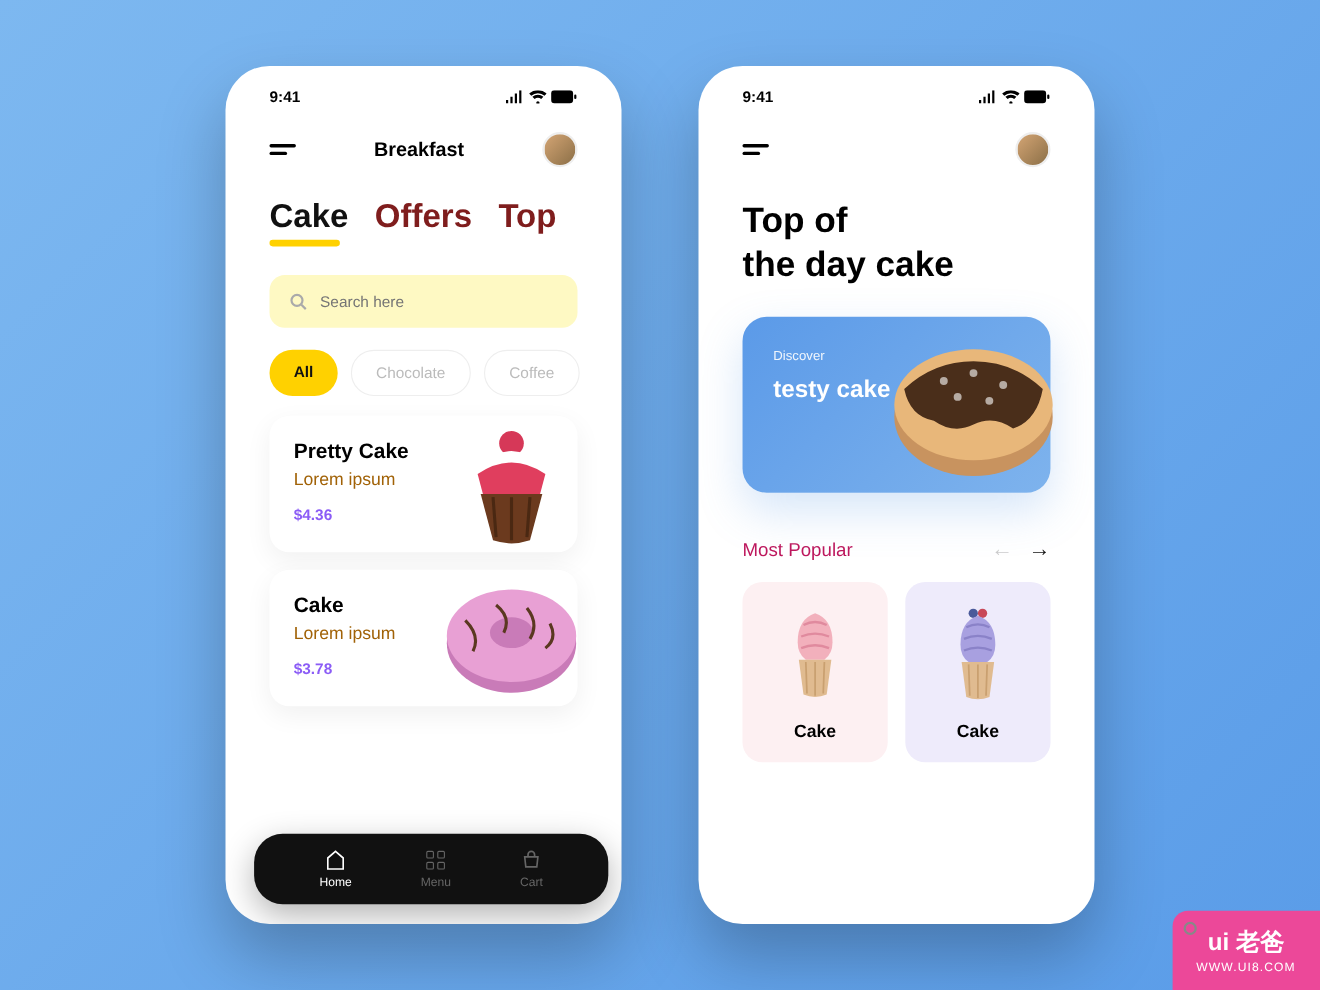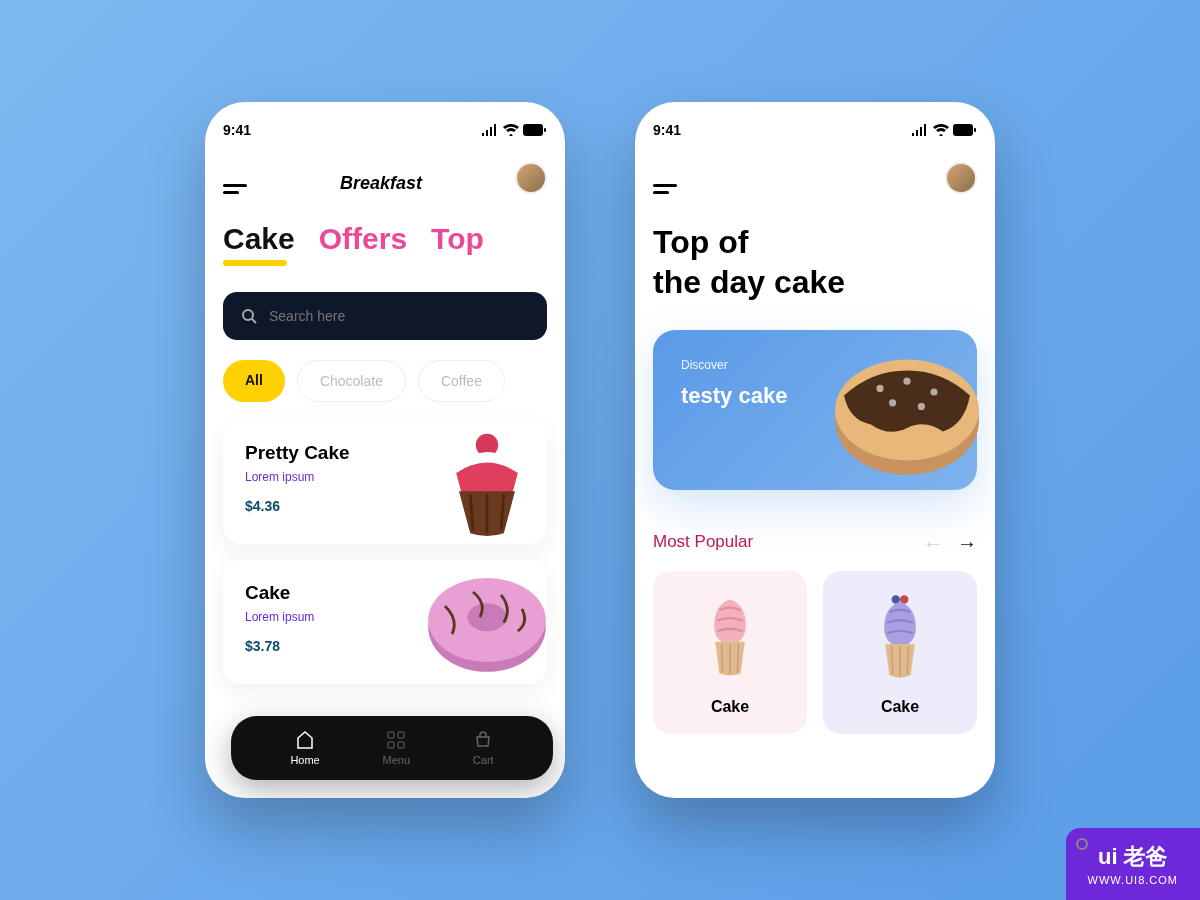--- a/index.html
+++ b/index.html
@@ -8,73 +8,72 @@
       height: 900px;
       background: linear-gradient(135deg, #7db8f0 0%, #5a9ce8 100%);
       display: flex;
       align-items: center;
       justify-content: center;
       gap: 70px;
       position: relative;
     }
     .phone {
       width: 360px;
-      height: 696px;
+      height: 780px;
       background: #fff;
       border-radius: 40px;
-      padding: 20px 18px;
+      padding: 20px 40px;
       box-shadow: 0 30px 60px rgba(0,0,0,0.25);
       display: flex;
       flex-direction: column;
       position: relative;
       overflow: hidden;
     }
     .status-bar {
       display: flex;
       justify-content: space-between;
       align-items: center;
       font-size: 14px;
       font-weight: 600;
       margin-bottom: 24px;
     }
     .status-icons { display: flex; gap: 4px; align-items: center; }
     .header {
       display: flex;
       justify-content: space-between;
-      align-items: flex-end;
+      align-items: center;
       margin-bottom: 28px;
-      font-style: italic;
     }
     .menu-icon { display: flex; flex-direction: column; gap: 4px; cursor: pointer; }
     .menu-icon span { display: block; height: 3px; background: #000; border-radius: 2px; }
     .menu-icon span:nth-child(1) { width: 24px; }
     .menu-icon span:nth-child(2) { width: 16px; }
     .header-title { font-size: 18px; font-weight: 700; }
     .avatar {
       width: 32px;
       height: 32px;
       border-radius: 50%;
       background: linear-gradient(135deg, #d4a574 0%, #8b6f47 100%);
       border: 2px solid #eee;
     }
     .tabs { display: flex; gap: 24px; margin-bottom: 20px; }
-    .tab { font-size: 30px; font-weight: 800; color: #ec4899; cursor: pointer; position: relative; }
+    .tab { font-size: 30px; font-weight: 800; color: #7f1d1d; cursor: pointer; position: relative; }
     .tab.active { color: #111; }
     .tab.active::after {
       content: '';
       position: absolute;
       bottom: -10px;
       left: 0;
       width: 64px;
       height: 6px;
       background: #ffd100;
       border-radius: 3px;
     }
     .search {
-      background: #0f172a;
+      background: #fef9c3;
       border-radius: 14px;
       padding: 16px 18px;
       display: flex;
       align-items: center;
       gap: 12px;
       margin-top: 16px;
       margin-bottom: 20px;
     }
     .search-input { border: none; background: transparent; font-size: 14px; color: #888; outline: none; flex: 1; }
     .chips { display: flex; gap: 12px; margin-bottom: 18px; }
@@ -92,22 +91,22 @@
     .product-card {
       background: #fff;
       border-radius: 18px;
       padding: 22px;
       margin-bottom: 16px;
       box-shadow: 0 8px 24px rgba(0,0,0,0.06);
       position: relative;
       min-height: 124px;
     }
     .product-title { font-size: 19px; font-weight: 800; margin-bottom: 6px; }
-    .product-desc { font-size: 12px; color: #6d28d9; margin-bottom: 14px; }
-    .product-price { font-size: 14px; font-weight: 700; color: #0c4a6e; }
+    .product-desc { font-size: 16px; color: #a16207; margin-bottom: 14px; }
+    .product-price { font-size: 14px; font-weight: 700; color: #8b5cf6; }
     .product-img {
       position: absolute;
       right: -10px;
       top: -10px;
       width: 140px;
       height: 140px;
     }
     .bottom-nav {
       position: absolute;
       bottom: 18px;
@@ -152,21 +151,21 @@
       cursor: pointer;
     }
     .popular-card.pink { background: #fdf0f2; }
     .popular-card.purple { background: #eeebfb; }
     .popular-img { width: 90px; height: 95px; margin: 0 auto 10px; }
     .popular-label { font-size: 16px; font-weight: 700; }
     .watermark {
       position: absolute;
       bottom: 0;
       right: 0;
-      background: #6d28d9;
+      background: #ec4899;
       color: #fff;
       padding: 14px 22px;
       border-radius: 14px 0 0 0;
       font-size: 18px;
       display: flex;
       flex-direction: column;
       align-items: center;
       gap: 2px;
     }
     .watermark-top { font-weight: 700; font-size: 22px; }

